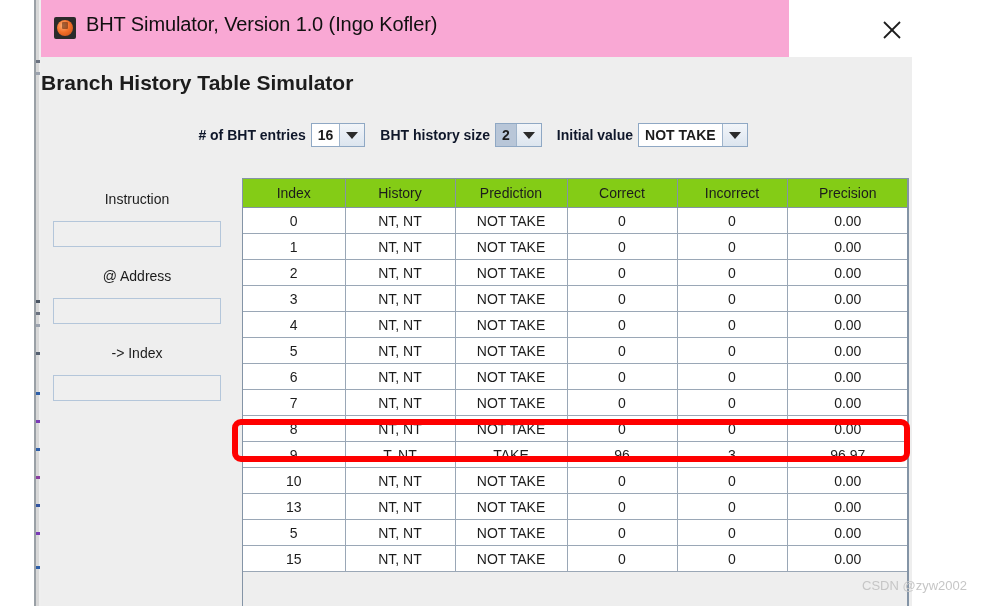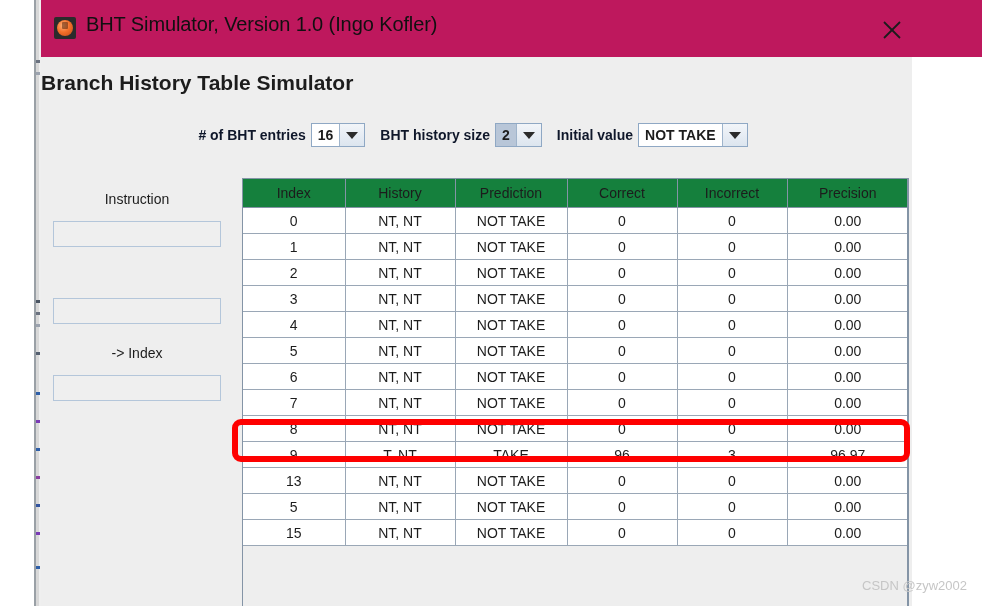--- a/index.html
+++ b/index.html
@@ -45,22 +45,22 @@
     position: absolute;
     left: 41px; top: 0;
     width: 941px; height: 606px;
     background: #ffffff;
   }
 
   
   .titlebar {
     position: absolute;
     left: 0; top: 0;
-    width: 941px; height: 57px;
-    background: #be185d;
+    width: 748px; height: 57px;
+    background: #f9a8d4;
     text-decoration: underline;
   }
   .app-icon {
     position: absolute;
     left: 13px; top: 17px;
     width: 22px; height: 22px;
     background: #2b2b2b;
     border-radius: 2px;
   }
   .app-icon .blob {
@@ -196,21 +196,21 @@
     overflow: hidden;
   }
   table.bht {
     border-collapse: collapse;
     width: 665px;
     table-layout: fixed;
     background: #ffffff;
   }
   table.bht th {
     height: 26px;
-    background: #15803d;
+    background: #84cc16;
     border-right: 1px solid #8494a6;
     border-bottom: 1px solid #8494a6;
     font-size: 14px;
     font-weight: normal;
     color: #1c1c1c;
   }
   table.bht td {
     height: 23px;
     border-right: 1px solid #9aa7b6;
     border-bottom: 1px solid #9aa7b6;
@@ -305,20 +305,21 @@
         <span class="val">NOT TAKE</span>
         <span class="arrowbox">
             <span class="caret"></span>
           </span>
       </div>
     </div>
 
     <div class="form-label" style="left:6px; top:134px;">Instruction</div>
     <input class="form-input" style="left: 12px; top: 164px;" type="text" value="">
 
+    <div class="form-label" style="left:6px; top:211px;">@ Address</div>
     <input class="form-input" style="left: 12px; top: 241px;" type="text" value="">
 
     <div class="form-label" style="left:6px; top:288px;">-&gt; Index</div>
     <input class="form-input" style="left: 12px; top: 318px;" type="text" value="">
 
     <div class="table-wrap">
       <table class="bht">
         <colgroup>
           <col style="width:102px">
             <col style="width:110px">
@@ -412,20 +413,28 @@
             </tr>
             <tr>
               <td>9</td>
               <td>T, NT</td>
               <td>TAKE</td>
               <td>96</td>
               <td>3</td>
               <td>96.97</td>
             </tr>
             <tr>
+              <td>10</td>
+              <td>NT, NT</td>
+              <td>NOT TAKE</td>
+              <td>0</td>
+              <td>0</td>
+              <td>0.00</td>
+            </tr>
+            <tr>
               <td>13</td>
               <td>NT, NT</td>
               <td>NOT TAKE</td>
               <td>0</td>
               <td>0</td>
               <td>0.00</td>
             </tr>
             <tr>
               <td>5</td>
               <td>NT, NT</td>

